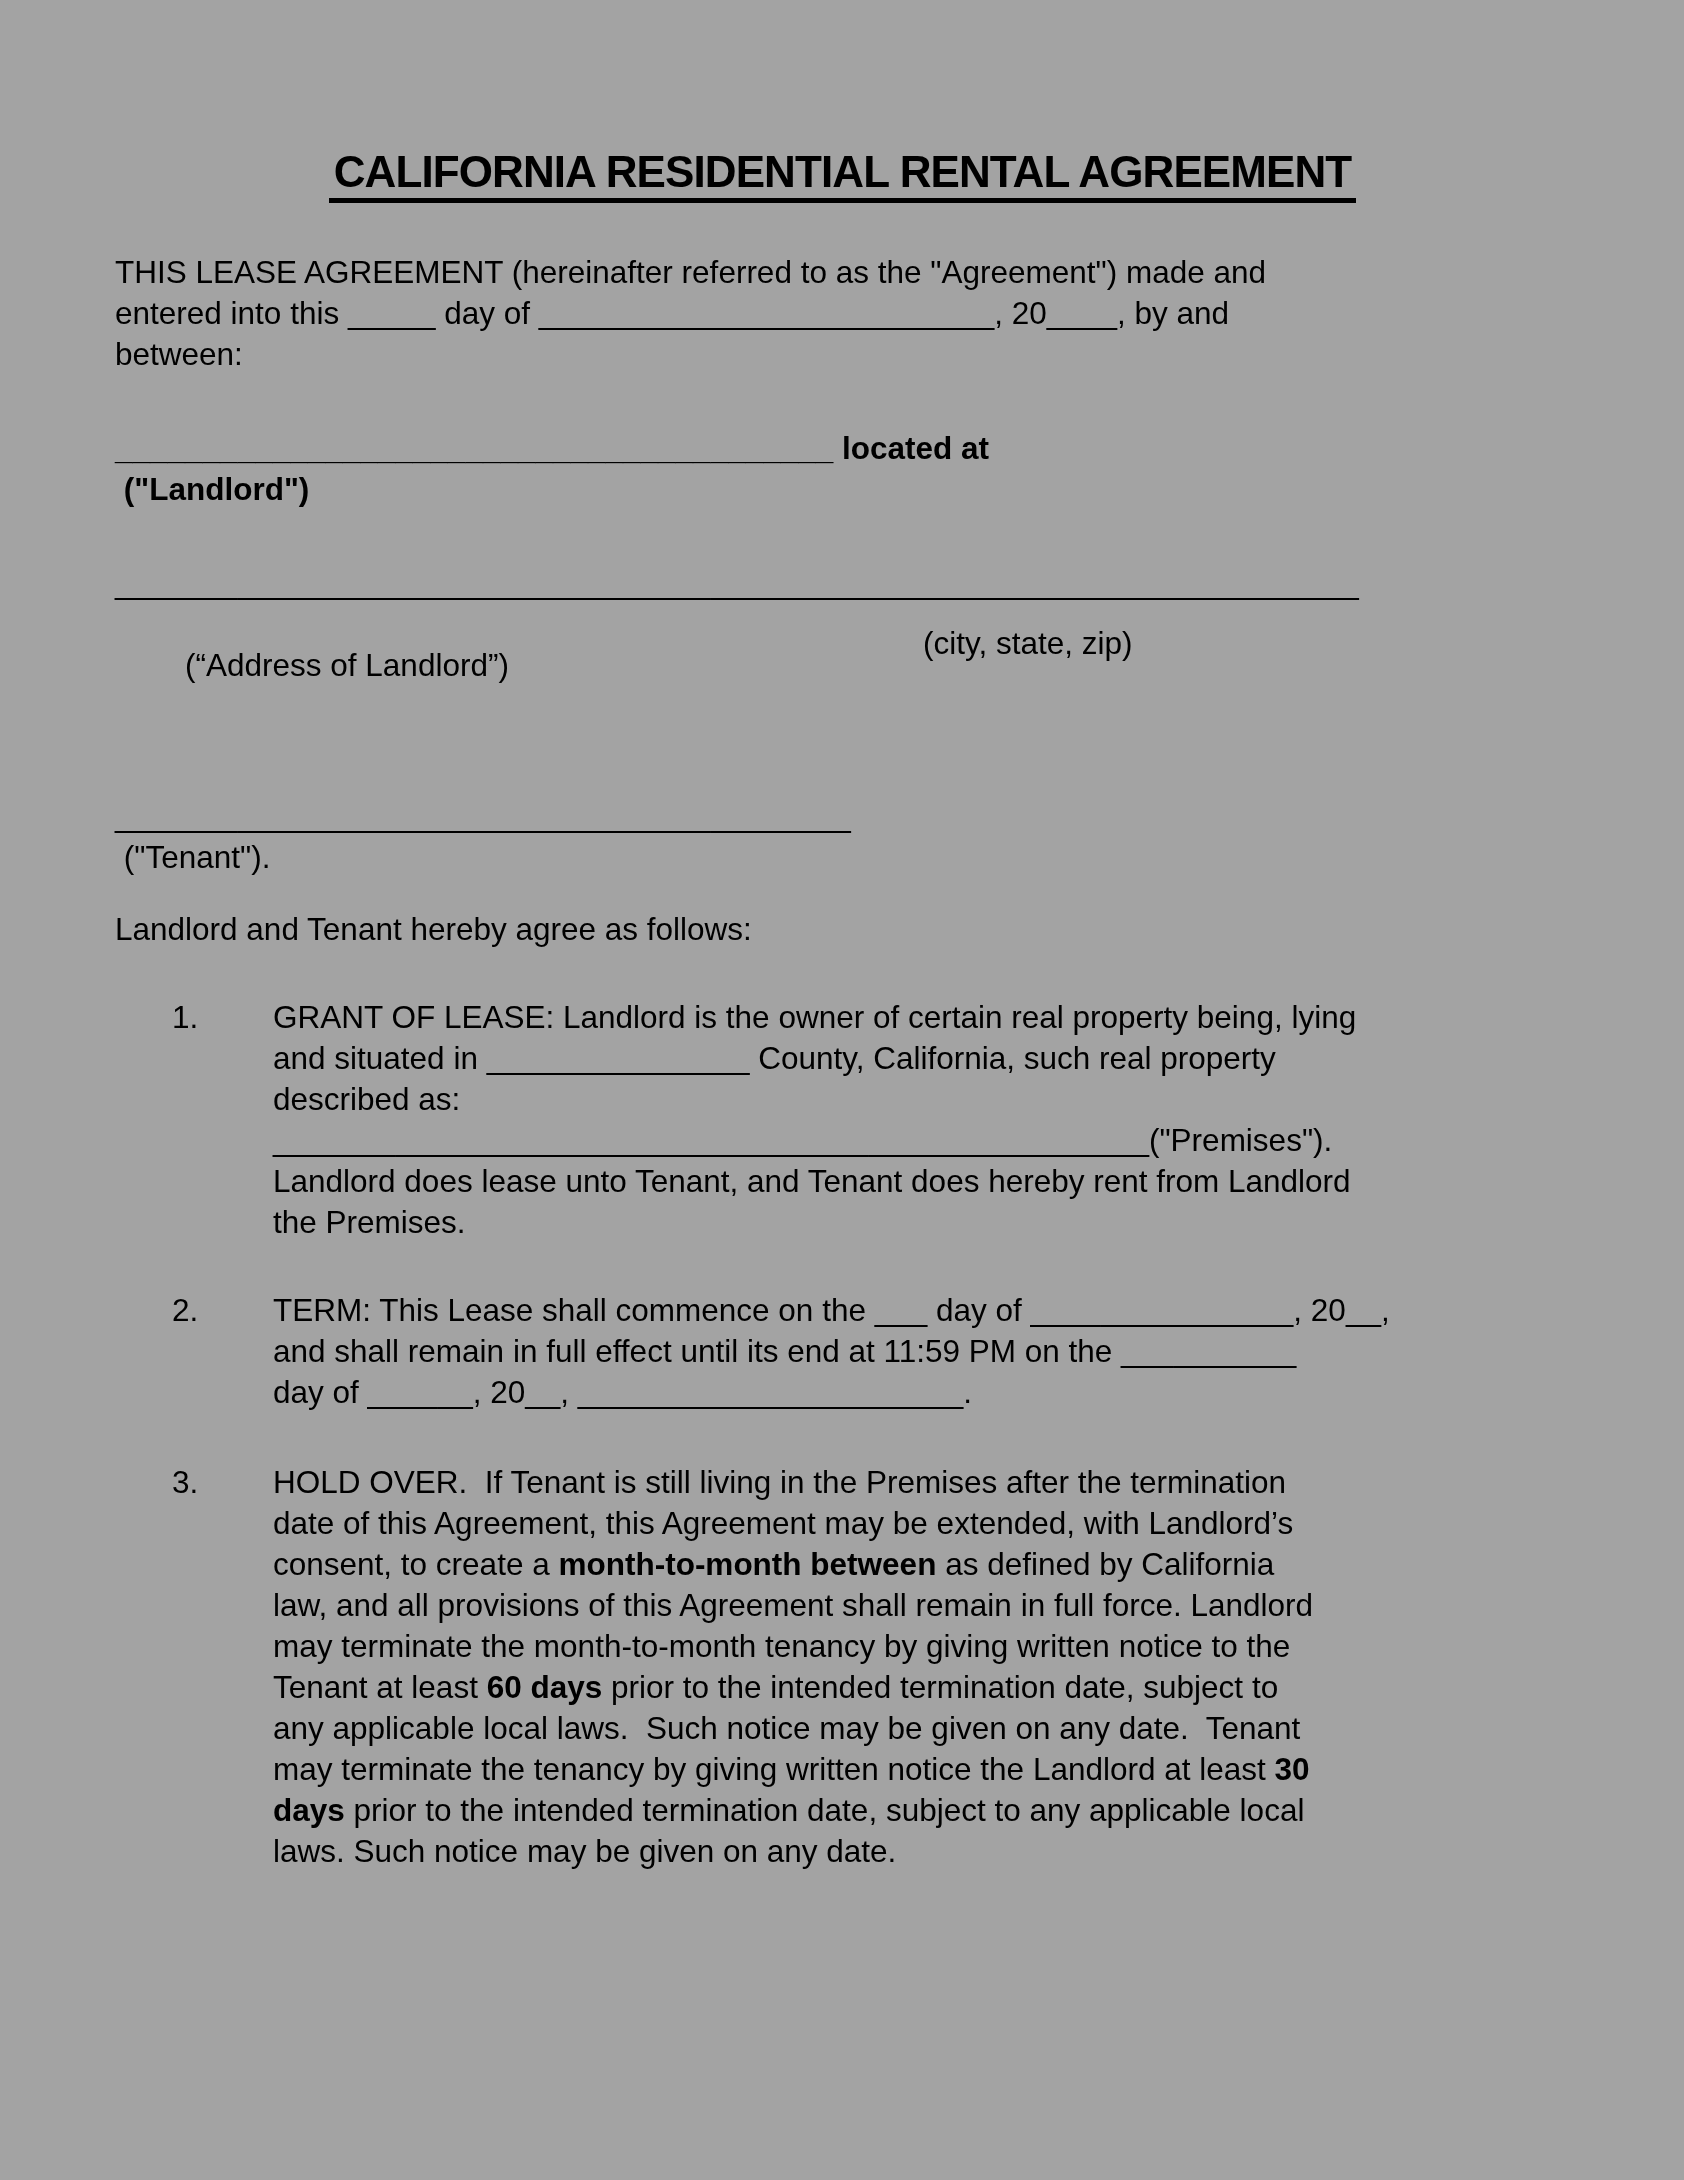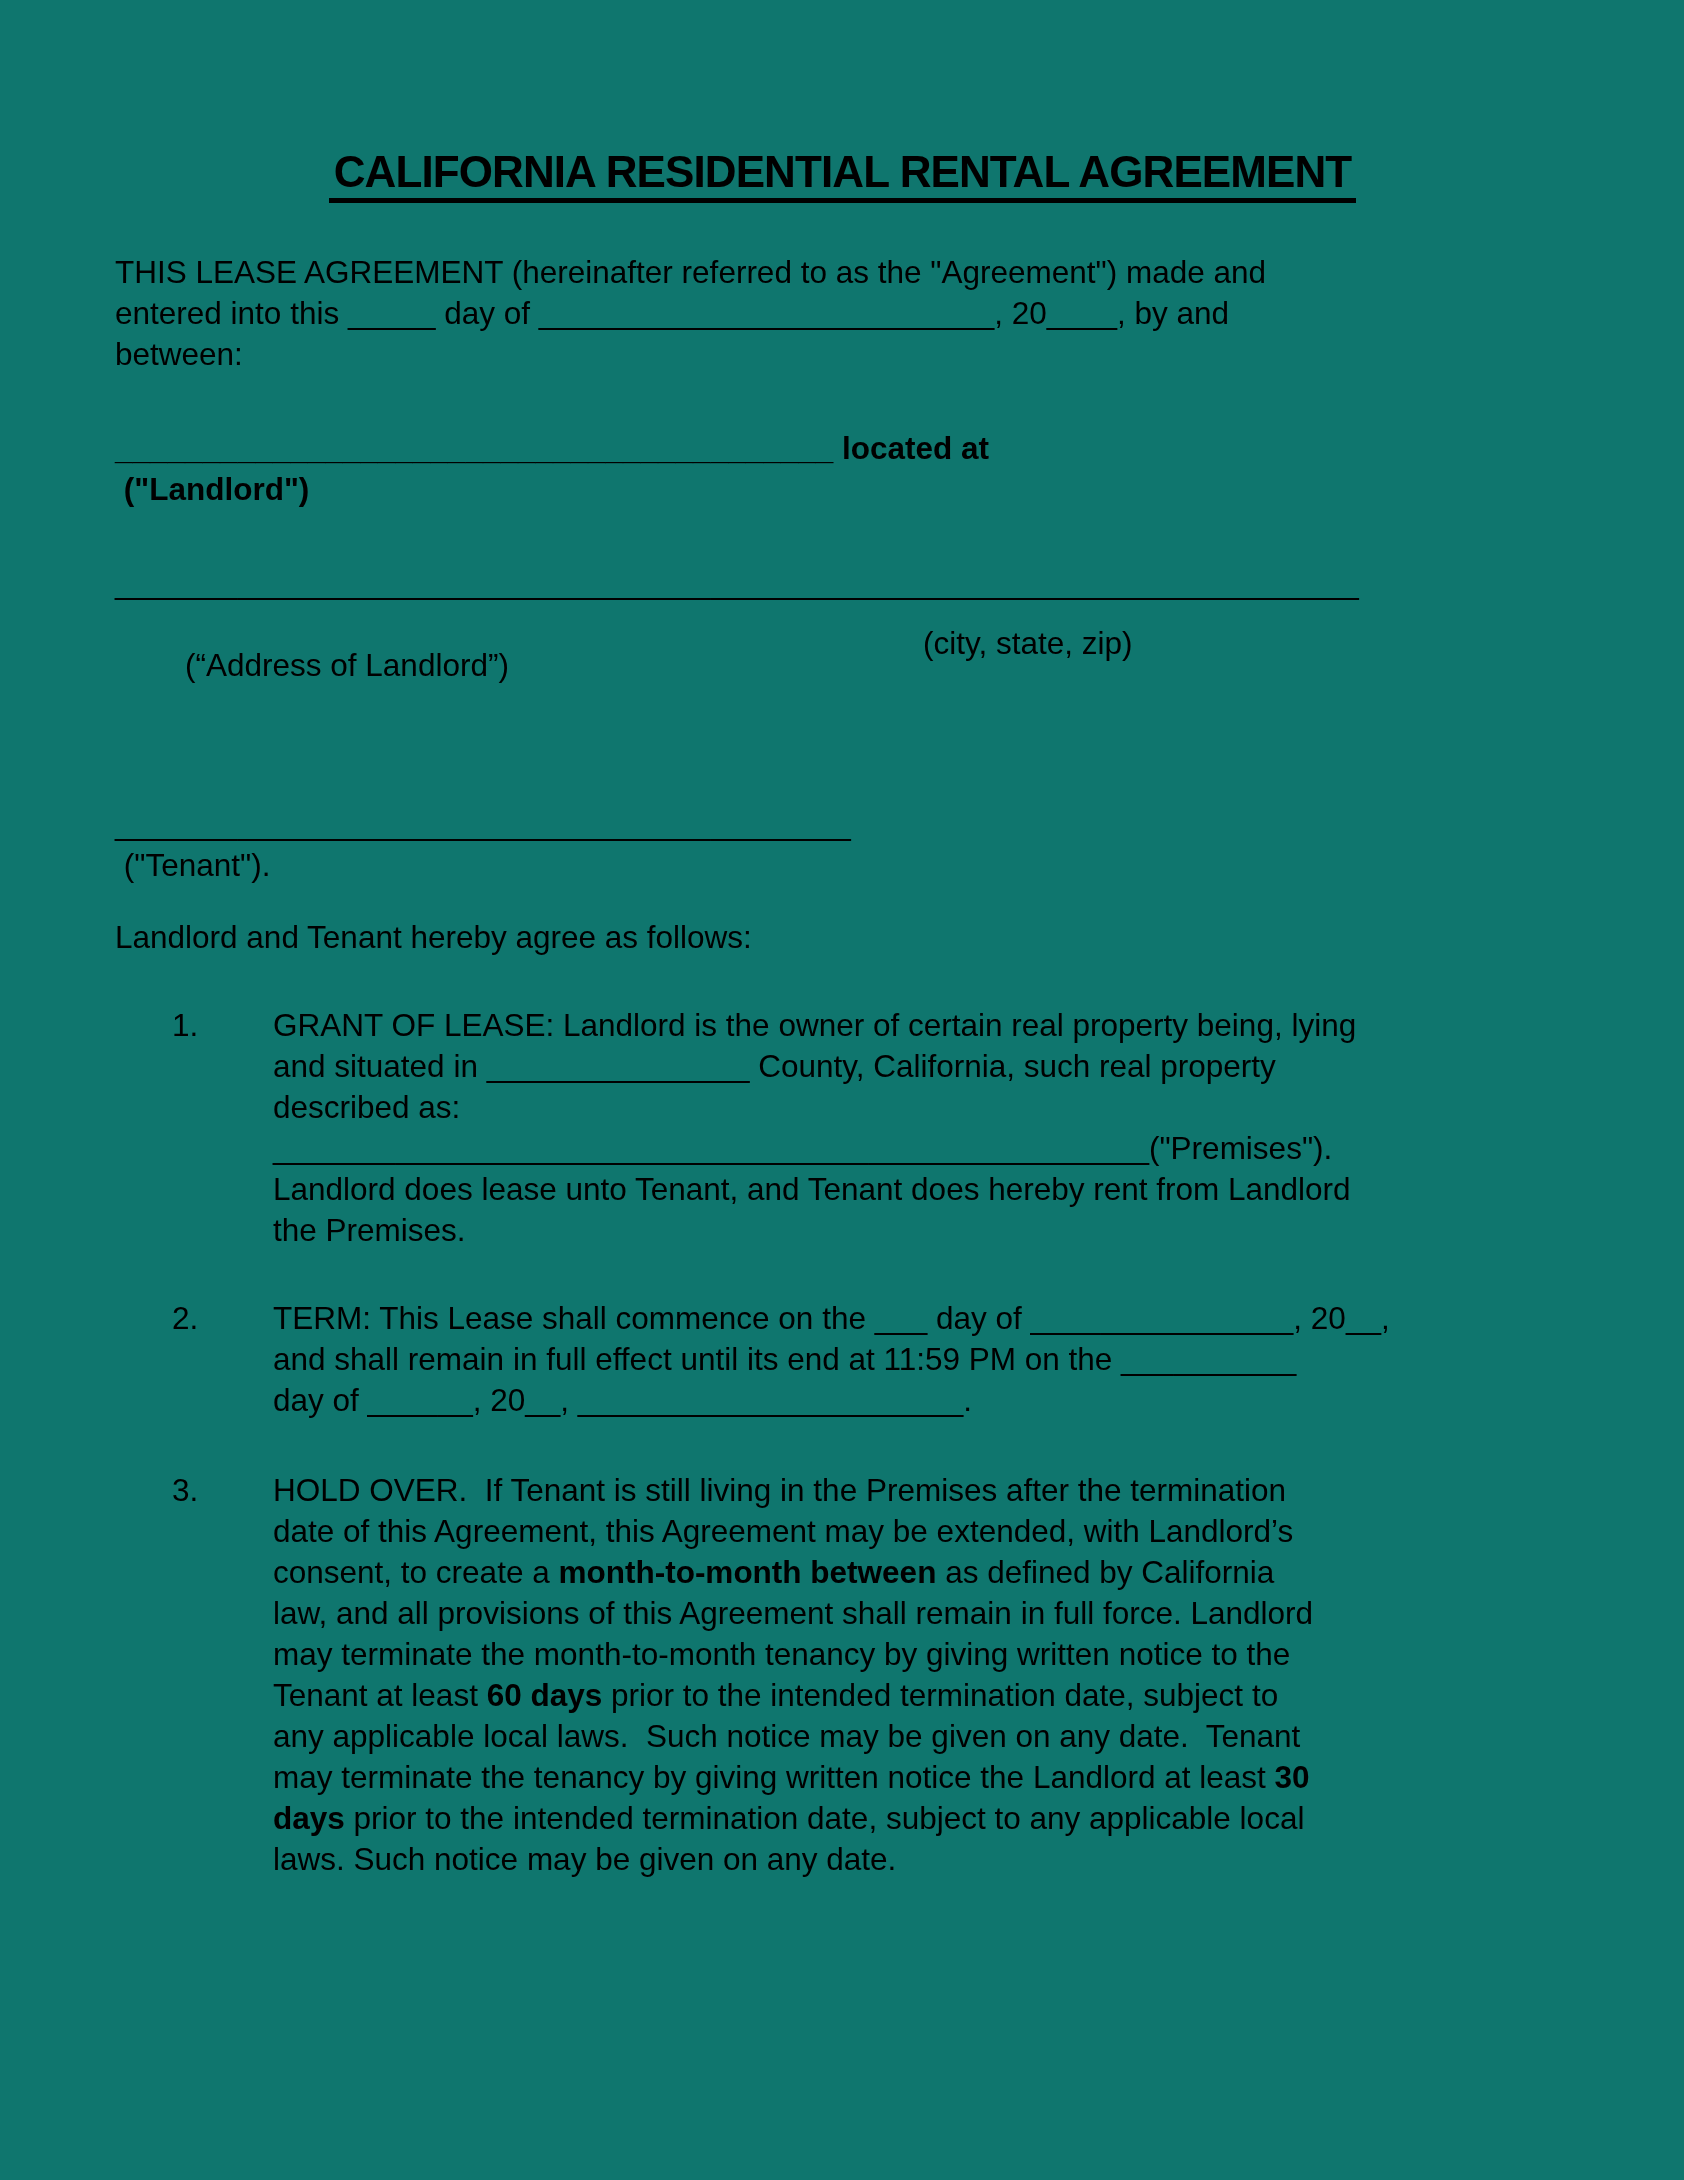--- a/index.html
+++ b/index.html
@@ -1,20 +1,20 @@
 <!DOCTYPE html>
 <html style="font-size:13.6px"><head>
 <meta charset="utf-8">
 <style>
   html, body { margin: 0; padding: 0; background: #ffffff; }
   .page {
     position: relative;
     width: 1685px;
     height: 2181px;
-    background: #0f766e;
+    background: #a3a3a3;
     color: #000000;
     font-family: "Liberation Sans", "DejaVu Sans", sans-serif;
     font-size: 31.5px;
     line-height: 41px;
     overflow: hidden;
   }
   .content { padding: 0 170px 0 115px; }
   .line { white-space: pre; }
   .b { font-weight: bold; }
 
@@ -28,21 +28,21 @@
     font-weight: bold;
     letter-spacing: -0.9px;
     border-bottom: 5.1px solid #000000;
     padding: 0 5.1px 1.7px 5.1px;
   }
 
   .intro { margin-top: 49px; }
   .landlord-block { margin-top: 53px; font-weight: bold; }
   .address-block { margin-top: 53px; }
   .and-row { margin-top: 34px; }
-  .tenant-block { margin-top: 36px; }
+  .tenant-block { margin-top: 28px; }
   .agree-row { margin-top: 31px; }
 
   .labels-row { position: relative; }
   .label-right { position: absolute; left: 808px; top: 0; white-space: pre; margin-top: 19px; }
 
   .clause { display: flex; margin-top: 47px; }
   .clause-3 { margin-top: 49px; }
   .clause-num {
     flex: 0 0 158px;
     box-sizing: border-box;

